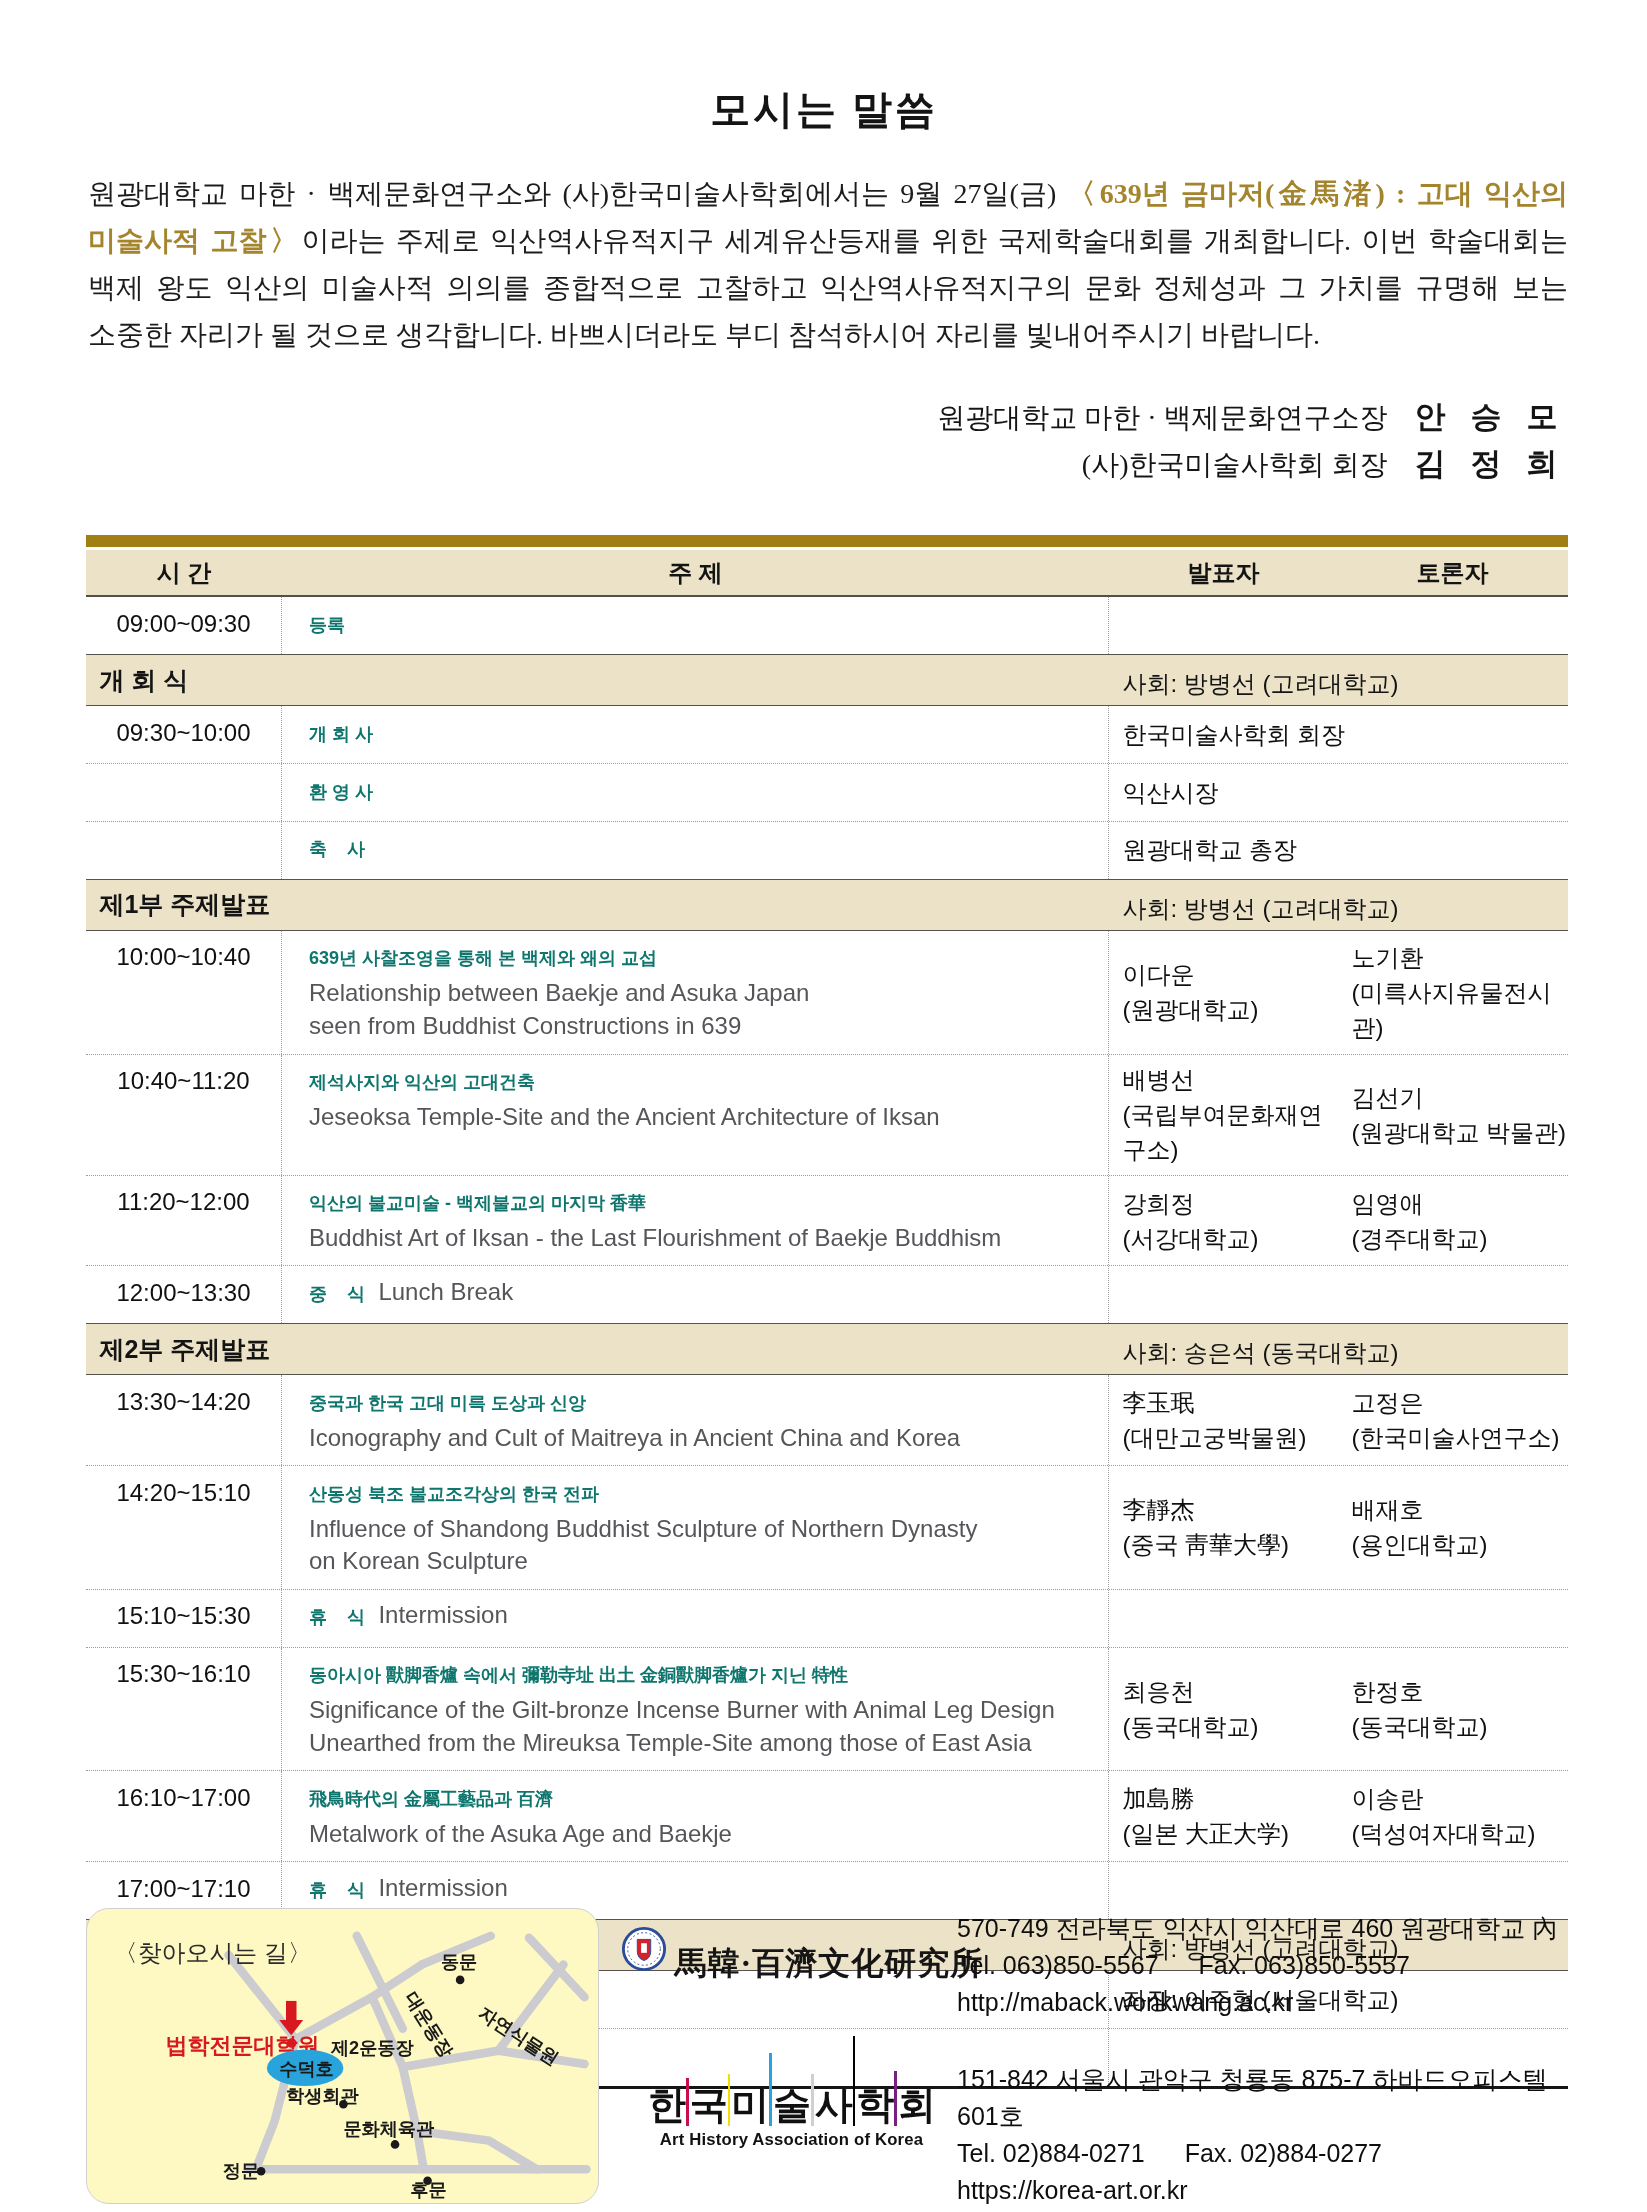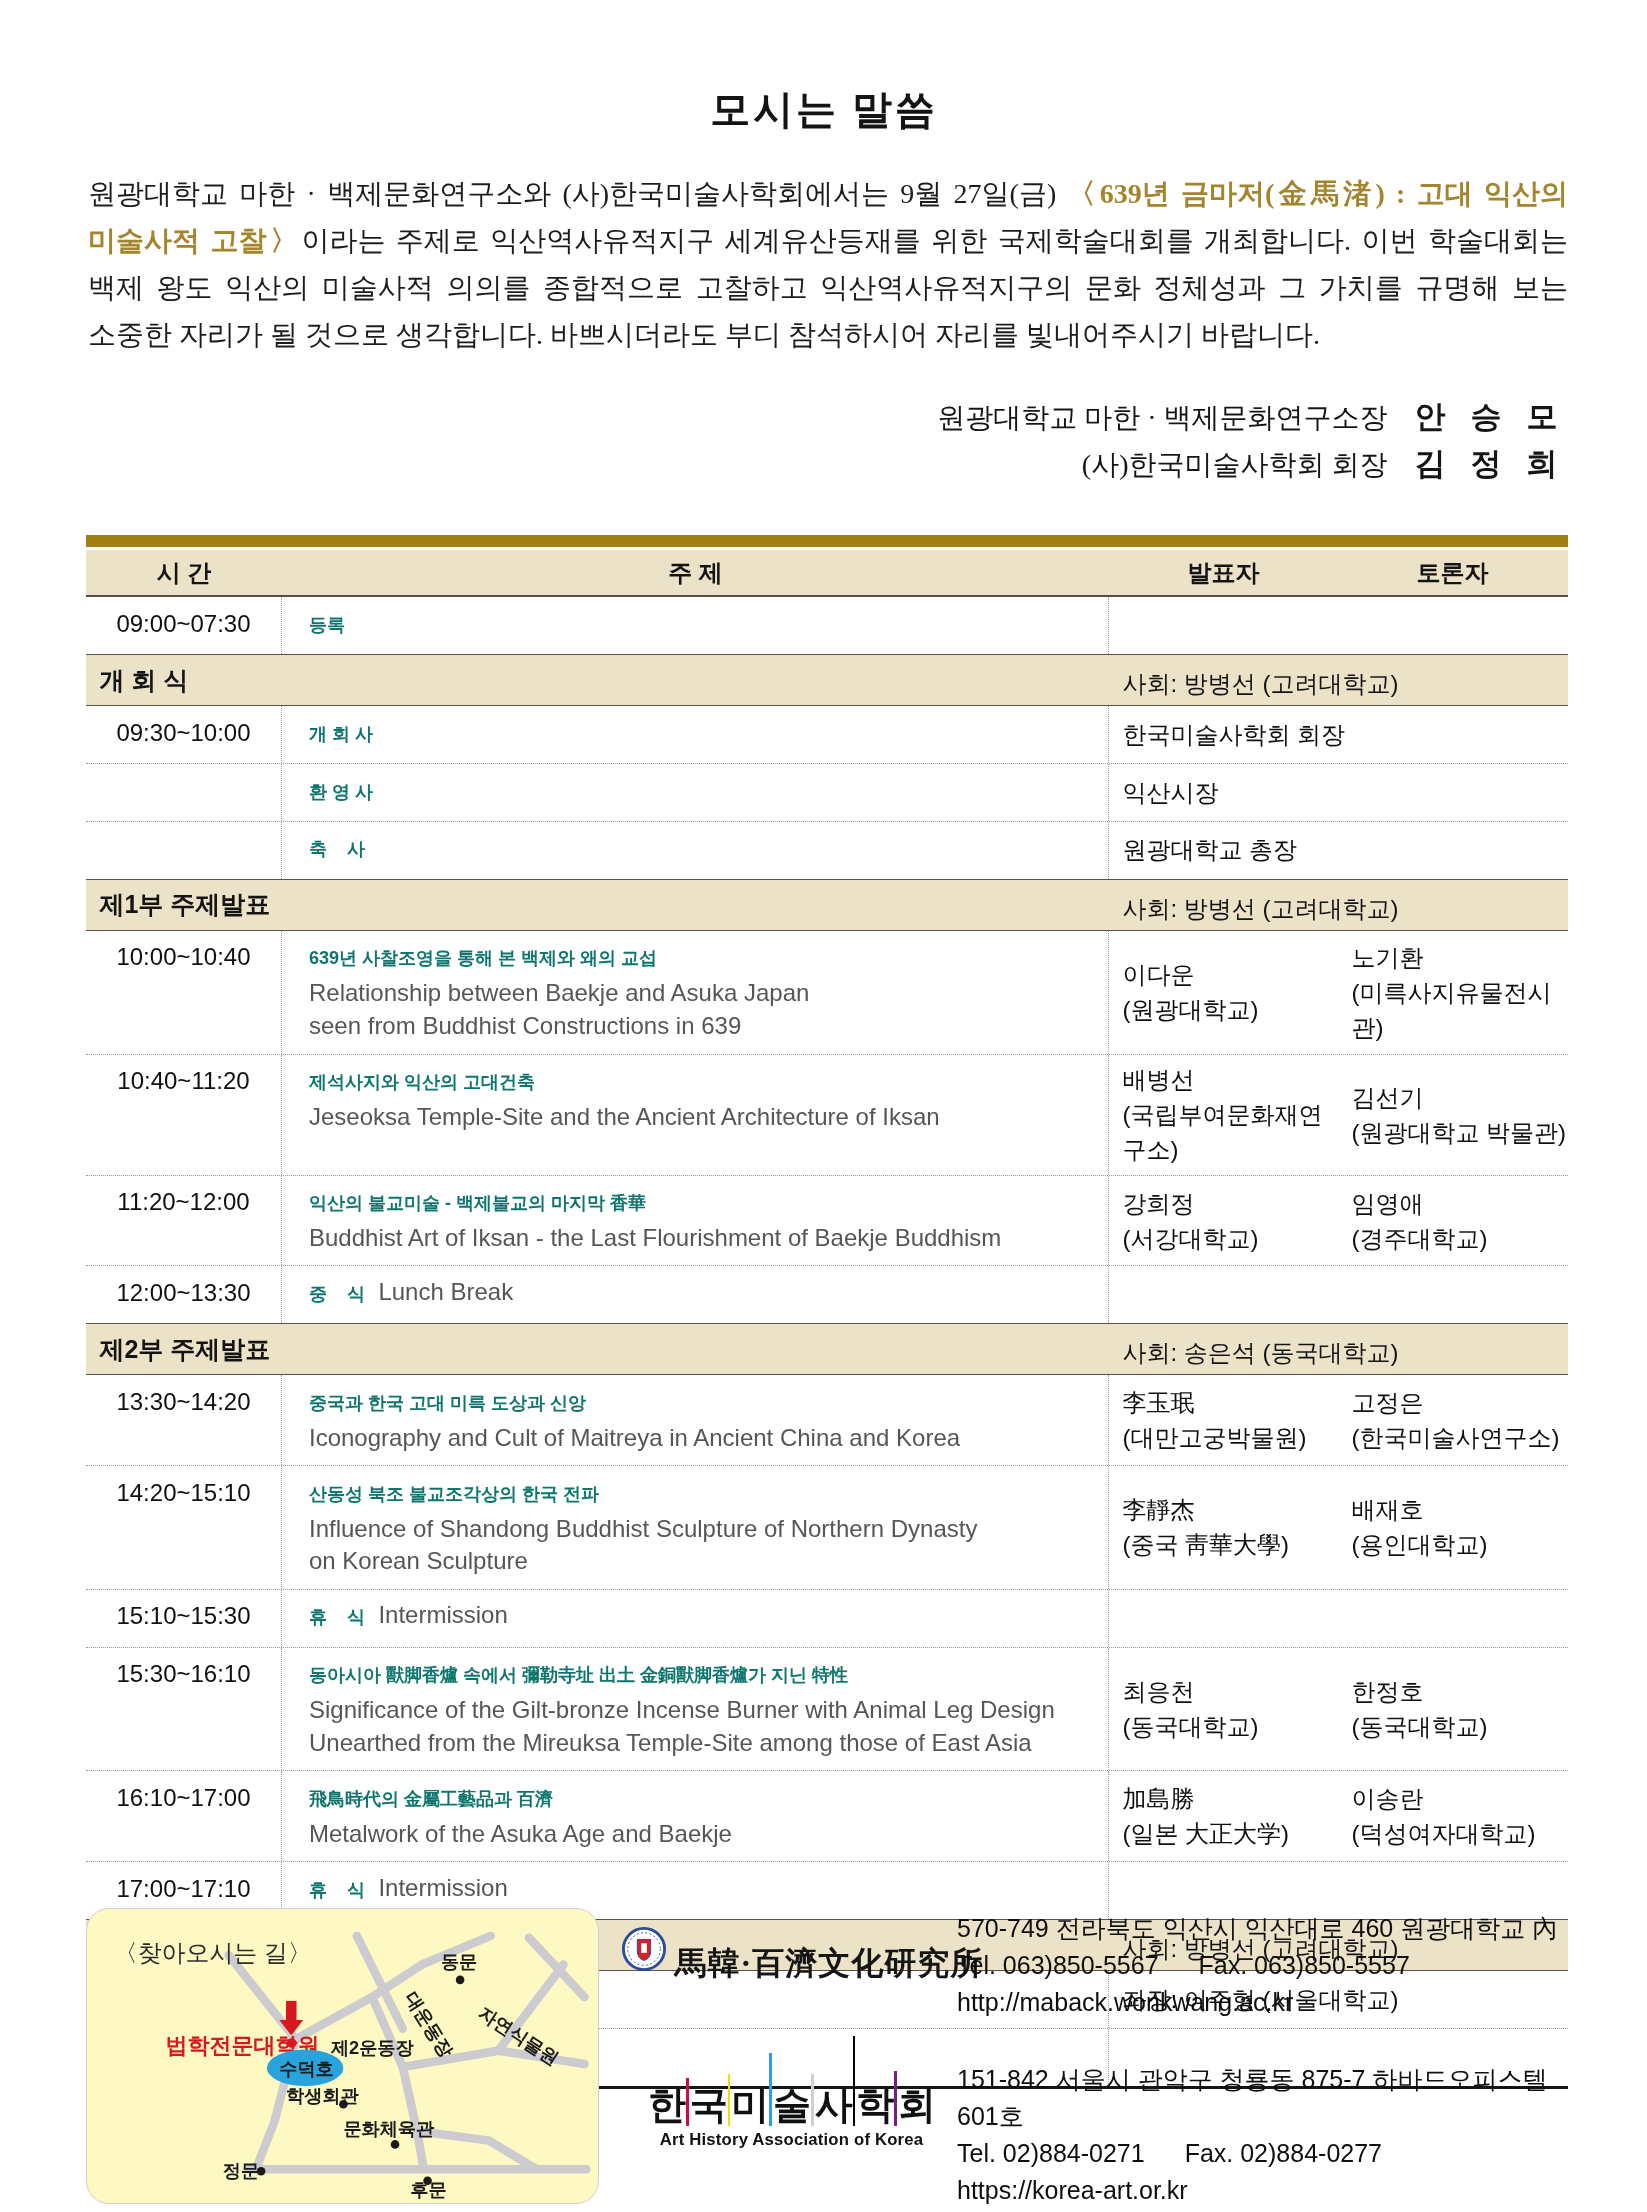--- a/index.html
+++ b/index.html
@@ -89,21 +89,21 @@
   <div class="tbl">
     <div class="goldbar"></div>
     <div class="thead">
       <div>시 간</div>
       <div>주 제</div>
       <div>발표자</div>
       <div>토론자</div>
     </div>
 
     <div class="row nb">
-      <div class="c-time">09:00~07:30</div>
+      <div class="c-time">09:00~09:30</div>
       <div class="c-sub"><span class="ko">등록</span></div>
       <div class="c-p"></div>
       <div class="c-d"></div>
     </div>
 
     <div class="sec">
       <div class="label">개 회 식</div>
       <div class="host">사회: 방병선 (고려대학교)</div>
     </div>
 

